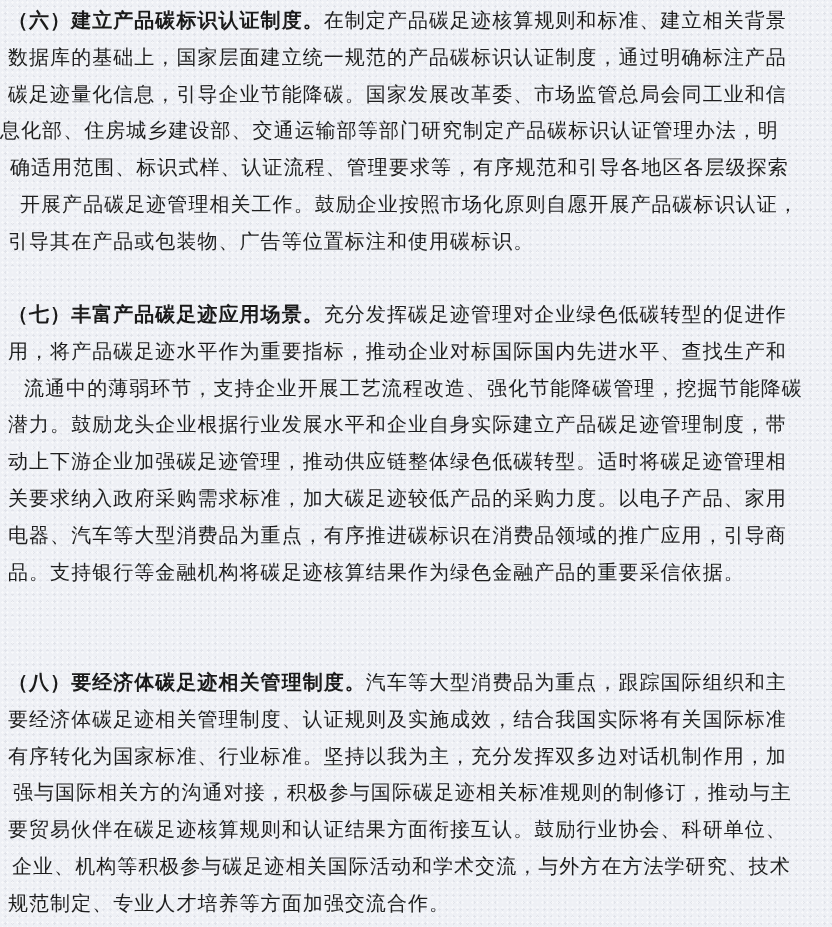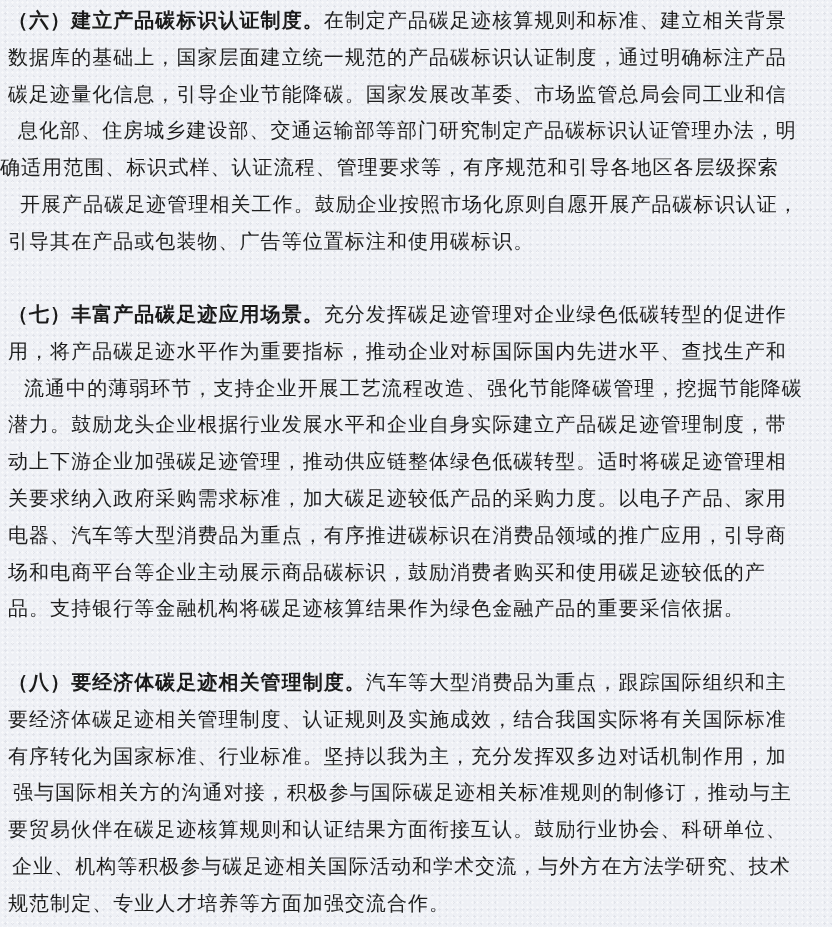--- a/index.html
+++ b/index.html
@@ -49,37 +49,36 @@
 <body>
 
 <div class="doc">
 
   <div class="para" style="top:2px;">
     <div class="line first">
       <span class="heading">（六）建立产品碳标识认证制度。</span><span>在制定产品碳足迹核算规则和标准、建立相关背景</span>
     </div>
     <div class="line" style="padding-left:8px">数据库的基础上，国家层面建立统一规范的产品碳标识认证制度，通过明确标注产品</div>
     <div class="line" style="padding-left:8px">碳足迹量化信息，引导企业节能降碳。国家发展改革委、市场监管总局会同工业和信</div>
-    <div class="line" style="padding-left:18px">息化部、住房城乡建设部、交通运输部等部门研究制定产品碳标识认证管理办法，明</div>
-    <div class="line" style="padding-left:0">确适用范围、标识式样、认证流程、管理要求等，有序规范和引导各地区各层级探索</div>
+    <div class="line" style="padding-left:0">息化部、住房城乡建设部、交通运输部等部门研究制定产品碳标识认证管理办法，明</div>
+    <div class="line" style="padding-left:10px">确适用范围、标识式样、认证流程、管理要求等，有序规范和引导各地区各层级探索</div>
     <div class="line" style="padding-left:20px">开展产品碳足迹管理相关工作。鼓励企业按照市场化原则自愿开展产品碳标识认证，</div>
     <div class="line" style="padding-left:8px">引导其在产品或包装物、广告等位置标注和使用碳标识。</div>
   </div>
 
   <div class="para" style="top:296px;">
     <div class="line first">
       <span class="heading">（七）丰富产品碳足迹应用场景。</span><span>充分发挥碳足迹管理对企业绿色低碳转型的促进作</span>
     </div>
     <div class="line" style="padding-left:8px">用，将产品碳足迹水平作为重要指标，推动企业对标国际国内先进水平、查找生产和</div>
     <div class="line" style="padding-left:24px">流通中的薄弱环节，支持企业开展工艺流程改造、强化节能降碳管理，挖掘节能降碳</div>
     <div class="line" style="padding-left:8px">潜力。鼓励龙头企业根据行业发展水平和企业自身实际建立产品碳足迹管理制度，带</div>
     <div class="line" style="padding-left:8px">动上下游企业加强碳足迹管理，推动供应链整体绿色低碳转型。适时将碳足迹管理相</div>
     <div class="line" style="padding-left:8px">关要求纳入政府采购需求标准，加大碳足迹较低产品的采购力度。以电子产品、家用</div>
     <div class="line" style="padding-left:8px">电器、汽车等大型消费品为重点，有序推进碳标识在消费品领域的推广应用，引导商</div>
-    <div class="line" style="padding-left:8px">场和电商平台等企业主动展示商品碳标识，鼓励消费者购买和使用碳足迹较低的产</div>
     <div class="line" style="padding-left:8px">品。支持银行等金融机构将碳足迹核算结果作为绿色金融产品的重要采信依据。</div>
   </div>
 
   <div class="para" style="top:664px;">
     <div class="line first">
       <span class="heading">（八）要经济体碳足迹相关管理制度。</span><span>汽车等大型消费品为重点，跟踪国际组织和主</span>
     </div>
     <div class="line" style="padding-left:8px">要经济体碳足迹相关管理制度、认证规则及实施成效，结合我国实际将有关国际标准</div>
     <div class="line" style="padding-left:8px">有序转化为国家标准、行业标准。坚持以我为主，充分发挥双多边对话机制作用，加</div>
     <div class="line" style="padding-left:13px">强与国际相关方的沟通对接，积极参与国际碳足迹相关标准规则的制修订，推动与主</div>

